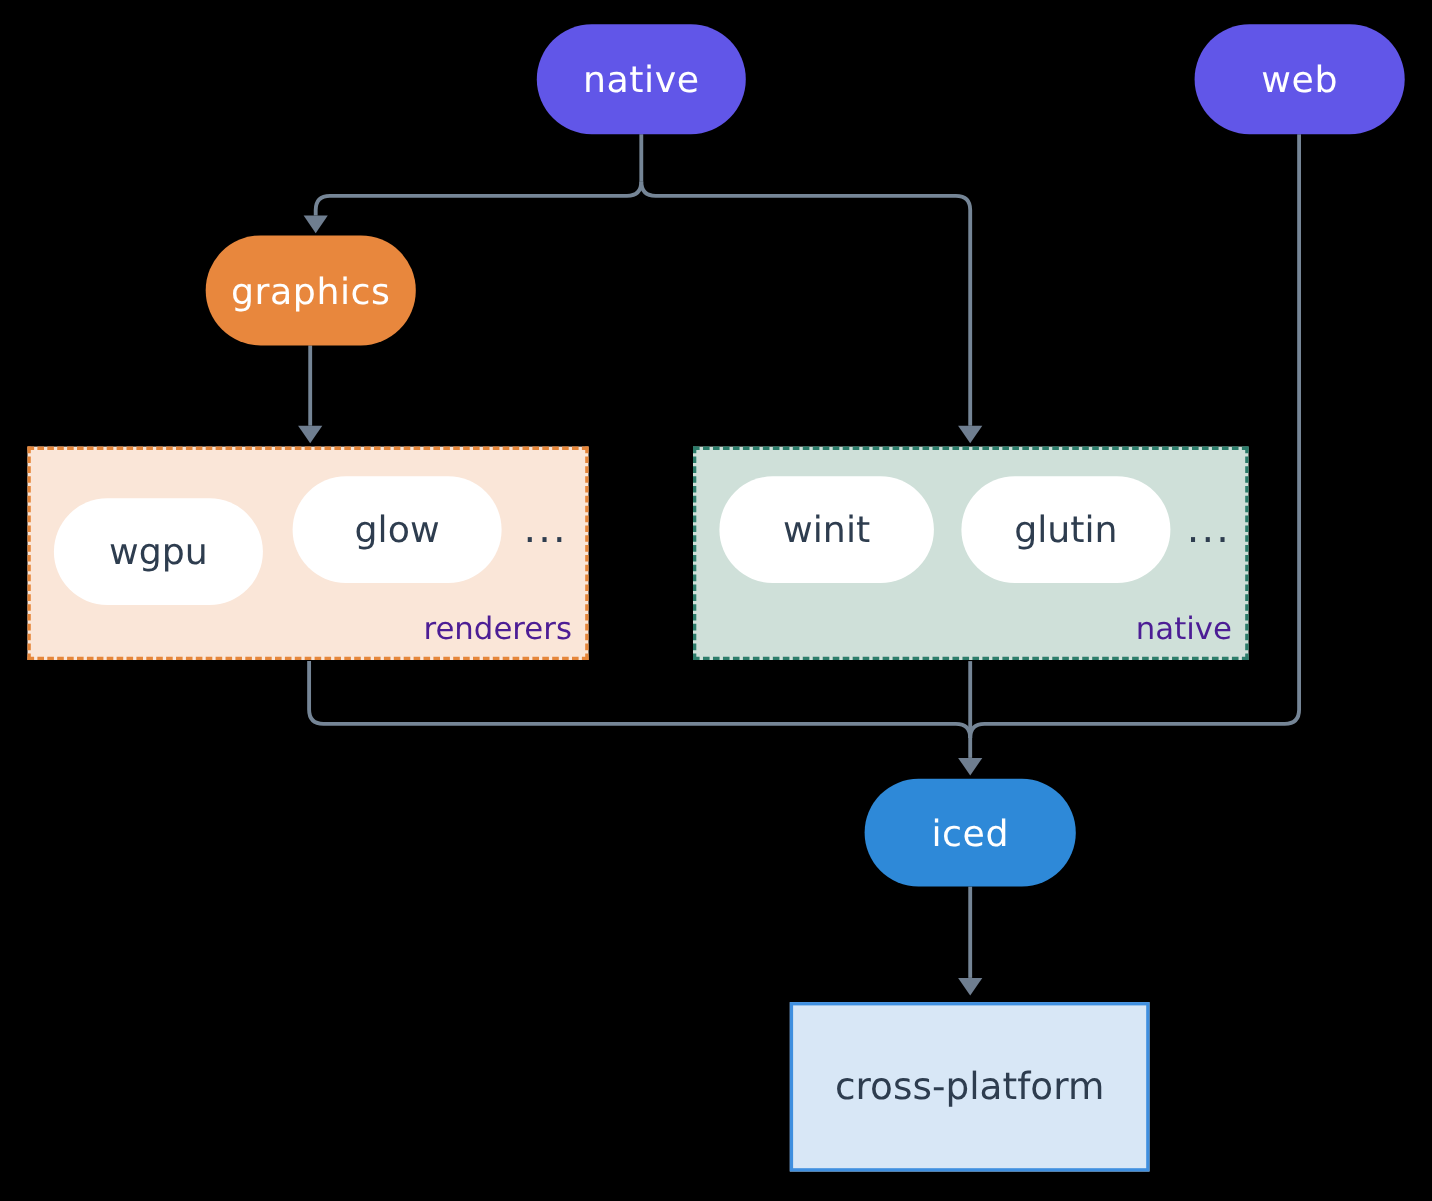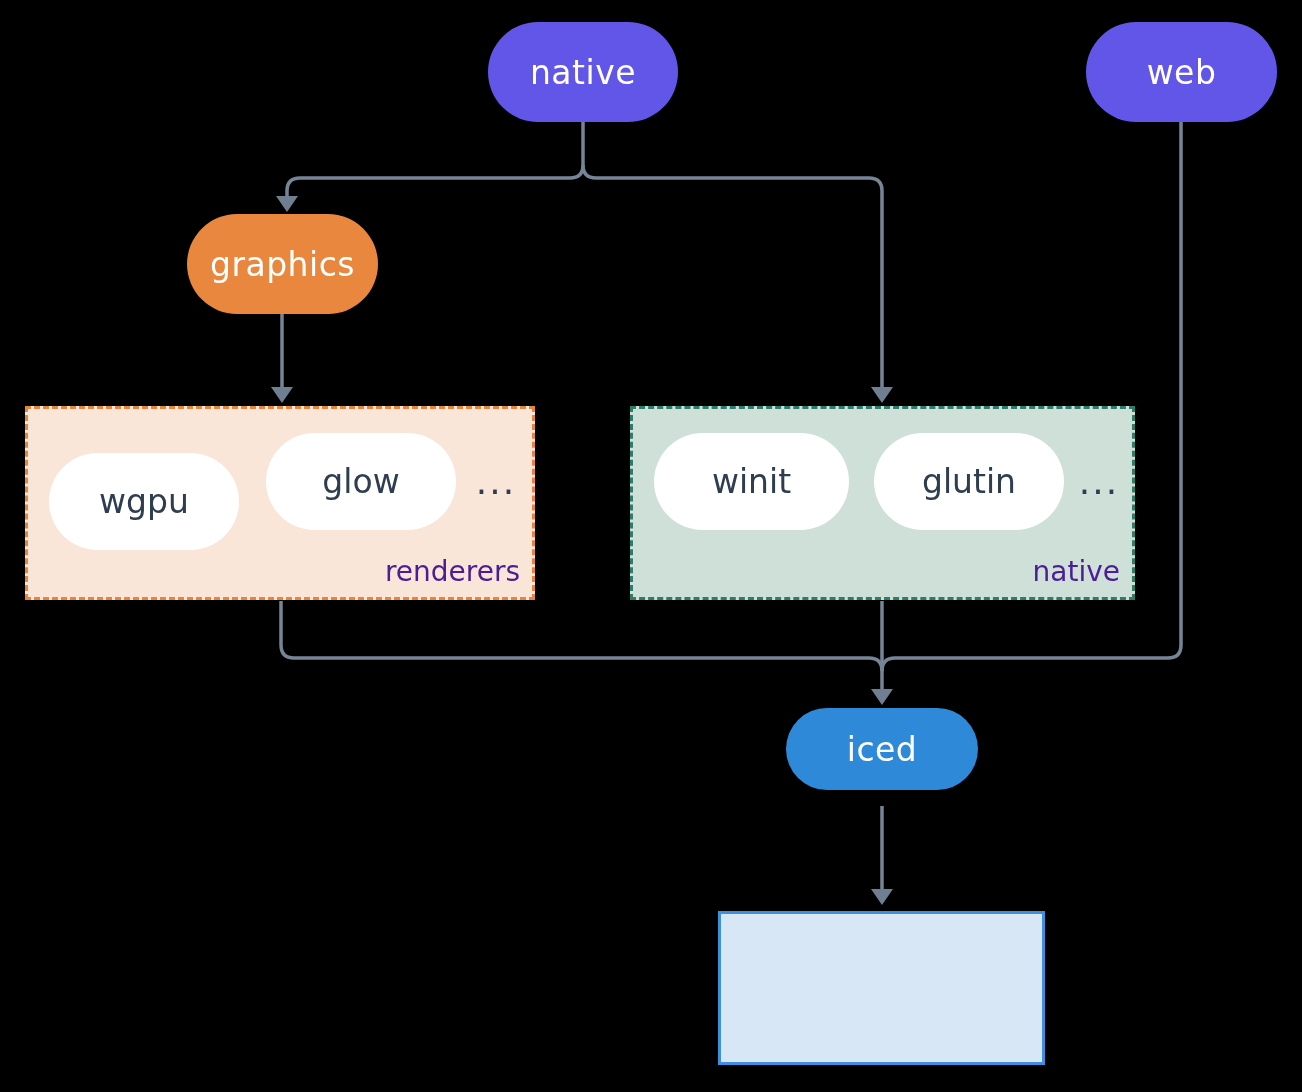--- a/index.html
+++ b/index.html
@@ -31,21 +31,21 @@
     color: #ffffff;
     font-size: 33px;
     letter-spacing: 0.5px;
   }
   .pill.native, .pill.web { background: #6156e8; }
   .pill.graphics { background: #e8873d; }
   .pill.iced { background: #2e89d8; }
   .pill.native   { left: 488px;  top: 22px;  width: 190px; height: 100px; }
   .pill.web      { left: 1086px; top: 22px;  width: 191px; height: 100px; }
   .pill.graphics { left: 187px;  top: 214px; width: 191px; height: 100px; }
-  .pill.iced     { left: 786px;  top: 708px; width: 192px; height: 82px; }
+  .pill.iced     { left: 786px;  top: 708px; width: 192px; height: 98px; }
 
   .group-box {
     position: absolute;
     box-sizing: border-box;
     top: 406px;
     height: 194px;
   }
   .group-box.renderers {
     left: 25px;
     width: 510px;
@@ -171,15 +171,16 @@
     </div>
     <div class="ellipsis">...</div>
     <div class="group-label">native</div>
   </div>
 
   <div class="pill iced">
     <span>iced</span>
   </div>
 
   <div class="app-box">
+    <span>cross-platform</span>
   </div>
 
 </div>
 
 </body></html>

